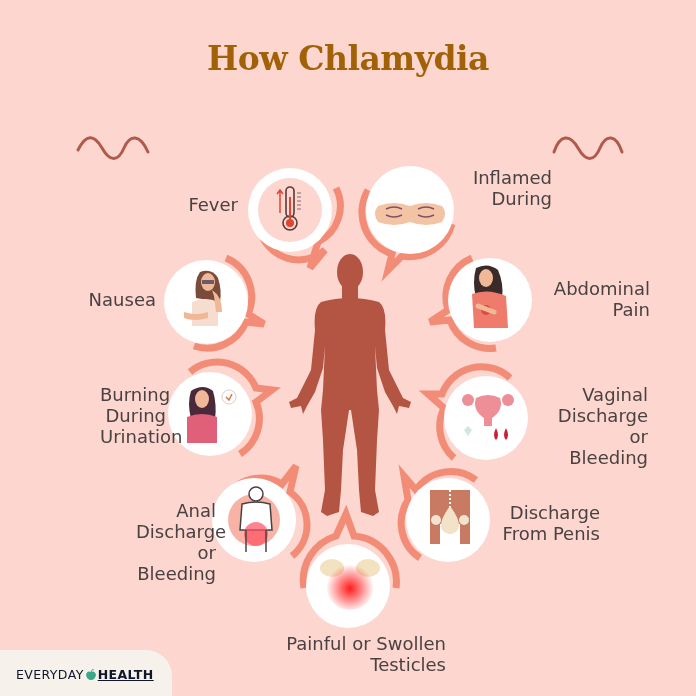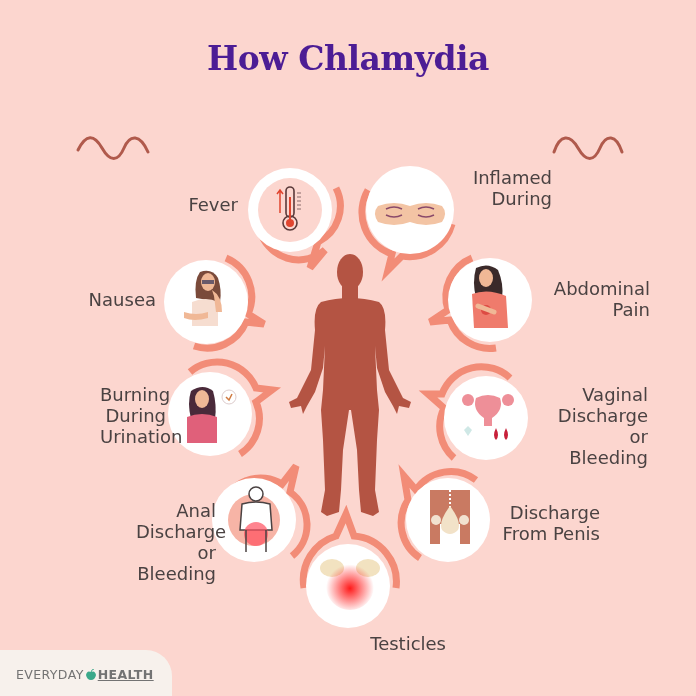--- a/index.html
+++ b/index.html
@@ -9,41 +9,41 @@
       position: relative;
       font-family: "DejaVu Sans", sans-serif;
       color: #4a4242;
     }
     .title {
       position: absolute; left: 0; top: 38px; width: 696px;
       text-align: center;
       font-family: "DejaVu Serif", serif;
       font-weight: bold;
       font-size: 33px; line-height: 42px;
-      color: #4c1d95;
+      color: #a16207;
       letter-spacing: -0.5px;
     }
     .squiggle { position: absolute; }
     .label {
       position: absolute;
       font-size: 18px; line-height: 21px;
       color: #4a4242;
       text-align: right;
     }
     .label span { display: block; }
     .icon-svg { position: absolute; overflow: visible; }
     .logo-box {
       position: absolute; left: 0; top: 650px;
       width: 172px; height: 60px;
       background: #f7f1ec;
       border-radius: 0 26px 0 0;
     }
     .logo {
       position: absolute; left: 16px; top: 667px;
-      font-size: 12.5px; letter-spacing: 0.4px; color: #737373;
+      font-size: 12.5px; letter-spacing: 0.4px; color: #0f172a;
       display: flex; align-items: center;
     }
     .logo .b { font-weight: bold; text-decoration: underline; }
     .logo .apple { display: inline-block; margin: 0 1px; }
   </style>
 </head>
 <body>
 
 <div class="title">
   <div>How Chlamydia</div>
@@ -211,20 +211,21 @@
     <radialGradient id="pain" cx="50%" cy="55%" r="50%">
       <stop offset="0%" stop-color="#ff1a1a"></stop>
       <stop offset="100%" stop-color="#ff1a1a" stop-opacity="0"></stop>
     </radialGradient>
   </defs>
   <ellipse cx="14" cy="12" rx="12" ry="9" fill="#f2e2c0"></ellipse>
   <ellipse cx="50" cy="12" rx="12" ry="9" fill="#f2e2c0"></ellipse>
   <circle cx="32" cy="30" r="24" fill="url(#pain)"></circle>
 </svg>
 <div class="label" style="left:250px;top:633px;width:196px">
+  <span>Painful or Swollen</span>
   <span>Testicles</span>
 </div>
 
 <div class="logo-box"></div>
 <div class="logo">
   <span>EVERYDAY</span>
   <svg class="apple" width="12" height="12" viewBox="0 0 12 12" style="position:static">
     <path d="M6,3 Q10,1 11,6 Q10,11 6,11 Q2,11 1,6 Q2,1 6,3 Z" fill="#3aa88a"></path>
     <path d="M6,3 Q7,0 9,0" stroke="#3aa88a" stroke-width="1" fill="none"></path>
   </svg>

